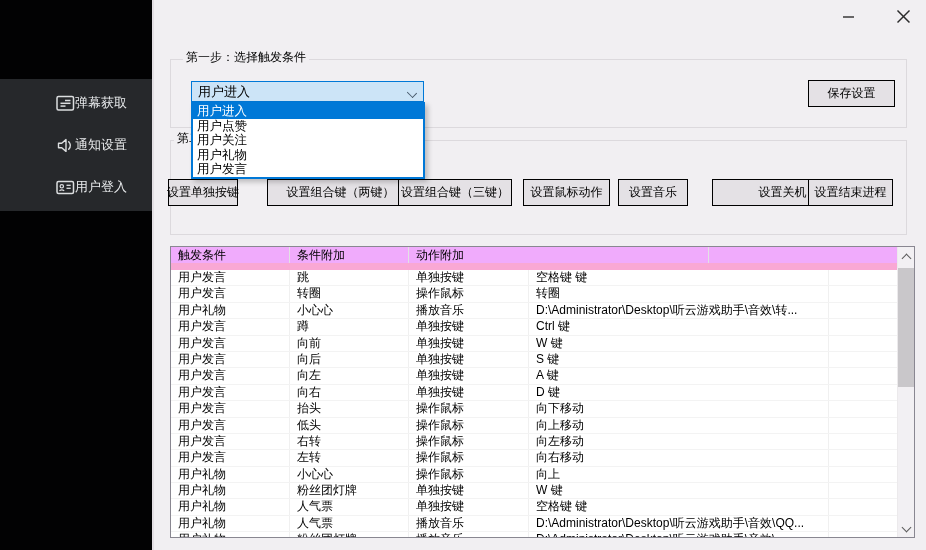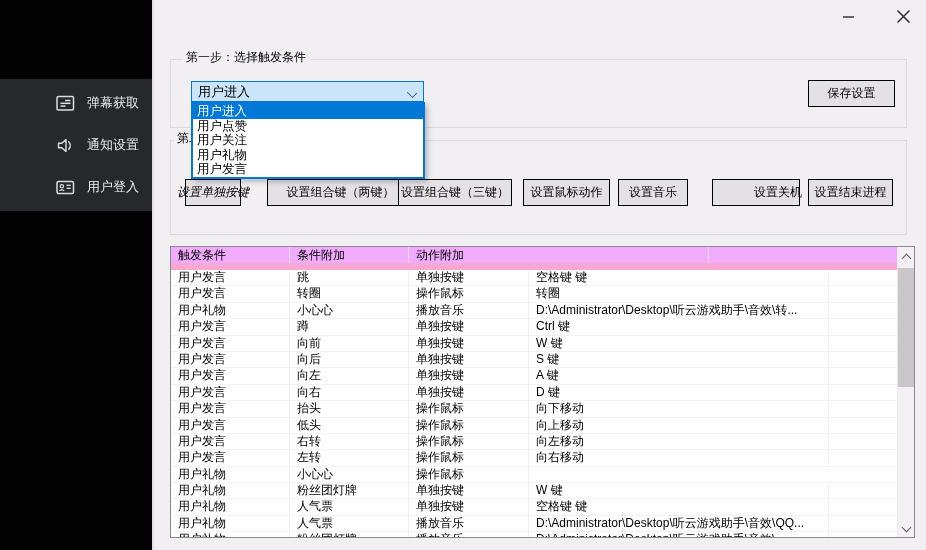--- a/index.html
+++ b/index.html
@@ -7,21 +7,21 @@
   body {
     position:relative; overflow:hidden;
     background:#f1eff2; color:#000;
     font-family:"Liberation Sans", sans-serif;
   }
   
   .sidebar { position:absolute; left:0; top:0; width:152px; height:550px; background:#020203; }
   .side-item {
     position:absolute; left:0; width:152px; height:48px;
     background:#26282b; display:flex; align-items:center;
-    padding-left:56px; gap:12px; cursor:pointer;
+    padding-left:56px; gap:0; cursor:pointer;
   }
   .side-item .ic { width:19px; height:17px; flex:0 0 auto; }
   .side-item .lbl { color:#e9ebed; font-size:13px; white-space:nowrap; }
   .si-1 { top:79px; } .si-2 { top:121px; } .si-3 { top:163px; }
   .content-sep { position:absolute; left:152px; top:0; width:2px; height:550px; background:#e3dfe4; }
   
   .win-btn { position:absolute; top:4px; width:30px; height:24px; display:flex; align-items:center; justify-content:center; cursor:pointer; }
   .btn-min { left:833px; } .btn-close { left:888px; }
   
   .groupbox { position:absolute; border:1px solid #dcd9dd; background:transparent; }
@@ -53,23 +53,23 @@
   .dropitem { height:14.6px; line-height:14.6px; font-size:12.5px; padding-left:4px; white-space:nowrap; cursor:pointer; }
   .dropitem.selected { background:#0078d7; color:#fff; }
   
   .pushbtn {
     position:absolute; height:27px; background:#e4e1e5; border:1px solid #000000;
     font-size:12px; color:#000; display:flex; align-items:center; justify-content:center;
     white-space:nowrap; cursor:pointer; font-family:"Liberation Sans", sans-serif;
   }
   .save-btn { left:808px; top:80px; width:87px; }
   .abtn { top:179px; }
-  .ab1 { left:185px; width:56px;font-style:italic; } .ab2 { left:267px; width:147px; }
+  .ab1 { left:168px; width:70px; } .ab2 { left:267px; width:147px; }
   .ab3 { left:398px; width:114px; } .ab4 { left:523px; width:87px; }
-  .ab5 { left:618px; width:70px; } .ab6 { left:712px; width:88px;padding-left:44px; }
+  .ab5 { left:618px; width:70px; } .ab6 { left:712px; width:97px;padding-left:44px; }
   .ab7 { left:808px; width:85px; }
   
   .listview {
     position:absolute; left:170px; top:246px; width:745px; height:292px;
     background:#fff; border:1px solid #898791; overflow:hidden;
   }
   .lv-main { position:absolute; left:0; top:0; right:17px; bottom:0; overflow:hidden; }
   .lv-header { display:flex; height:23px; border-bottom:7px solid #f9a8d4; background:#f0abfc;justify-content:space-between; }
   .hcell {
     font-size:12px; display:flex; align-items:center; padding-left:7px;
@@ -274,20 +274,21 @@
     <div class="cell c2">左转</div>
     <div class="cell c3">操作鼠标</div>
     <div class="cell c4">向右移动</div>
     <div class="cell c5"></div>
   </div>
 
   <div class="lv-row">
     <div class="cell c1">用户礼物</div>
     <div class="cell c2">小心心</div>
     <div class="cell c3">操作鼠标</div>
+    <div class="cell c4">向上</div>
     <div class="cell c5"></div>
   </div>
 
   <div class="lv-row">
     <div class="cell c1">用户礼物</div>
     <div class="cell c2">粉丝团灯牌</div>
     <div class="cell c3">单独按键</div>
     <div class="cell c4">W 键</div>
     <div class="cell c5"></div>
   </div>

